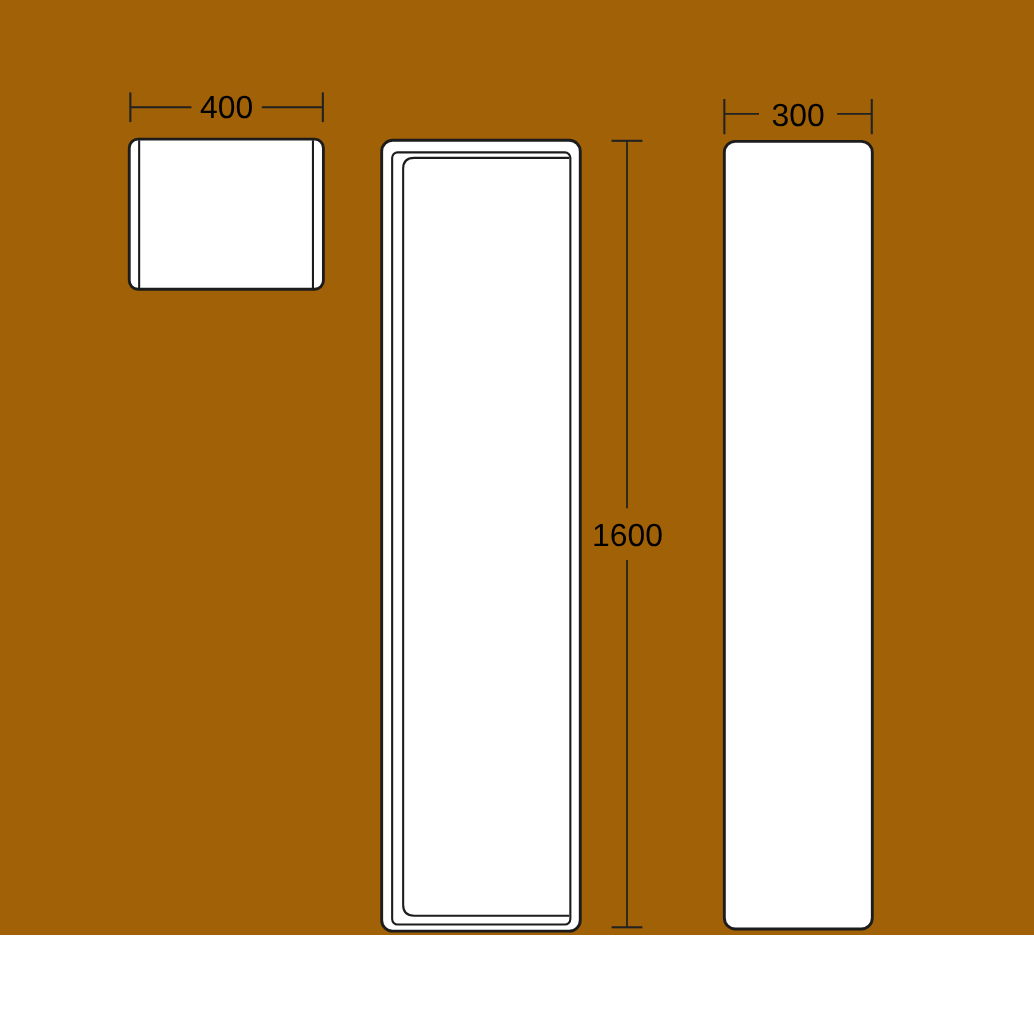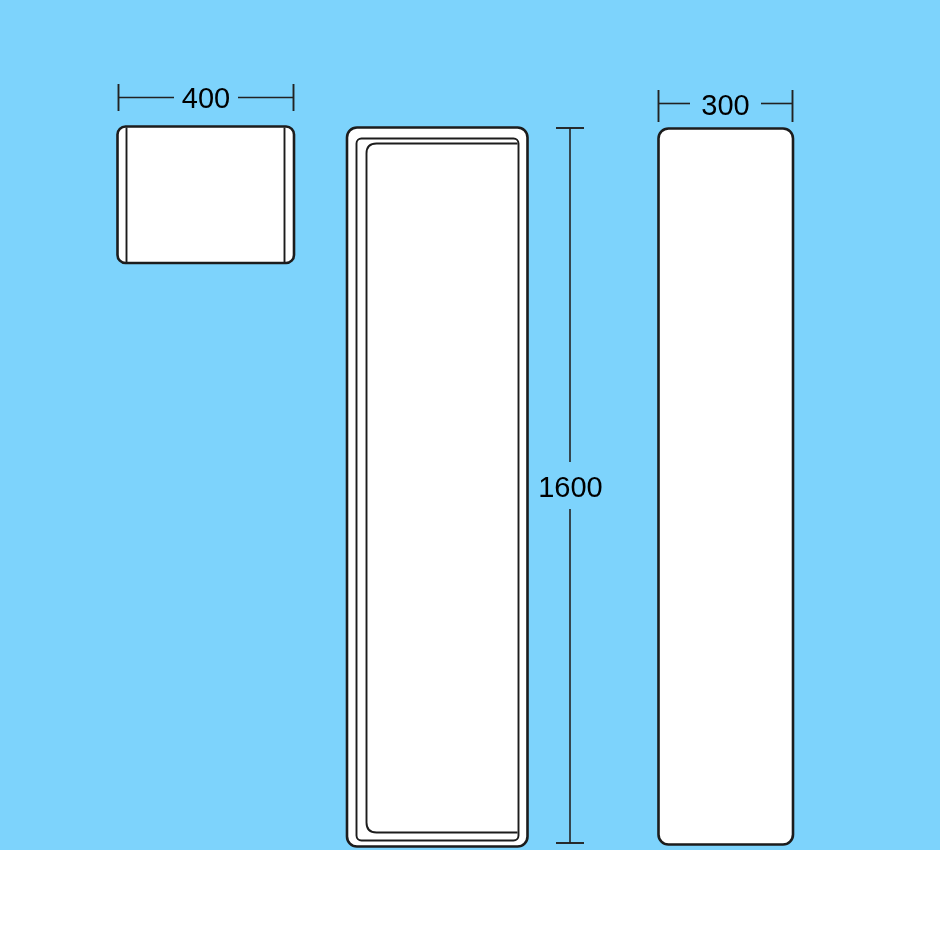--- a/index.html
+++ b/index.html
@@ -4,21 +4,21 @@
 <style>
   html, body {
     margin: 0;
     padding: 0;
     background: #ffffff;
   }
   .stage {
     position: relative;
     width: 940px;
     height: 850px;
-    background: #7dd3fc;
+    background: #a16207;
     overflow: hidden;
     font-family: "Liberation Sans", sans-serif;
   }
   svg { display: block; }
   .outline {
     fill: #ffffff;
     stroke: #1c1c1c;
     stroke-width: 2.6;
   }
   .inner-line {

